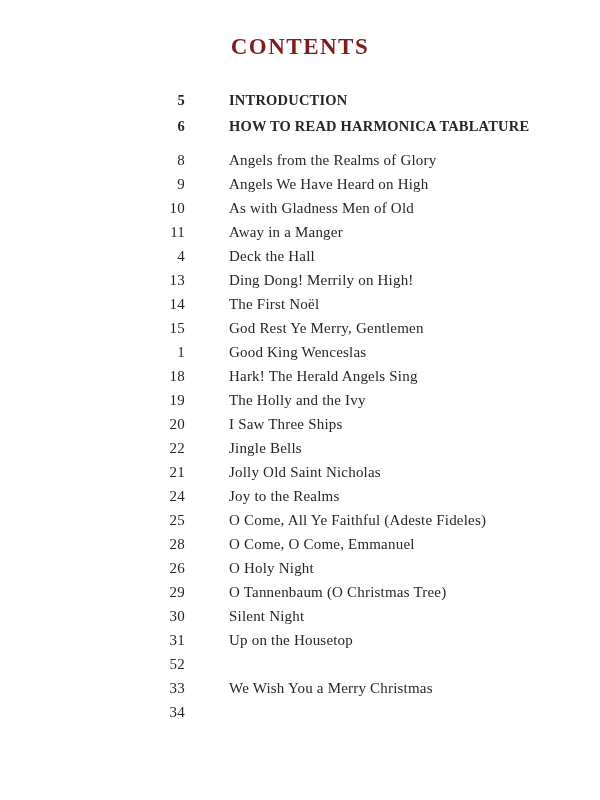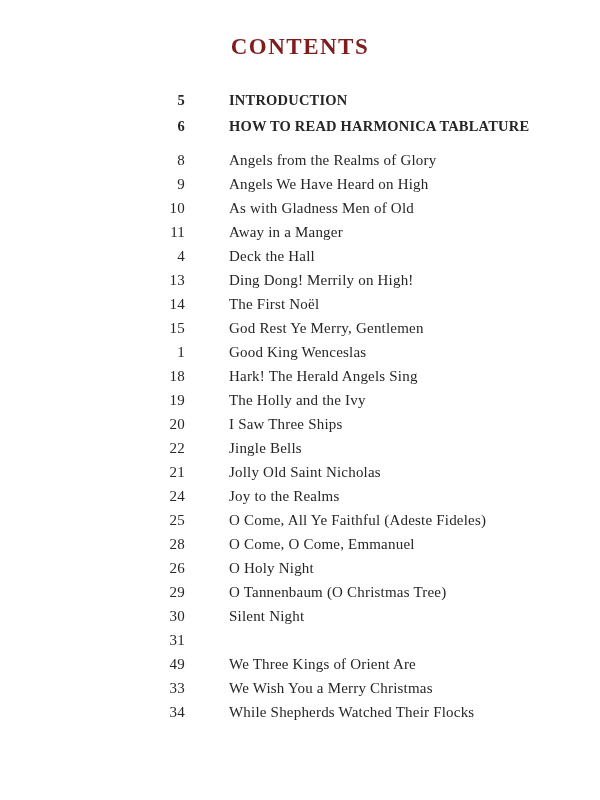--- a/index.html
+++ b/index.html
@@ -184,31 +184,30 @@
         <span class="song-title">O Tannenbaum (O Christmas Tree)</span>
       </div>
 
       <div class="row">
         <span class="num">30</span>
         <span class="song-title">Silent Night</span>
       </div>
 
       <div class="row">
         <span class="num">31</span>
-      </div>
-
-      <div class="row">
-        <span class="num">49</span>
-        <span class="song-title">We Three Kings of Orient Are</span>
+        <span class="song-title">Up on the Housetop</span>
+      </div>
+
+      <div class="row">
+        <span class="num">52</span>
       </div>
 
       <div class="row">
         <span class="num">33</span>
         <span class="song-title">We Wish You a Merry Christmas</span>
       </div>
 
       <div class="row">
         <span class="num">34</span>
-        <span class="song-title">While Shepherds Watched Their Flocks</span>
       </div>
     </div>
 
 </div>
 
 </body></html>

